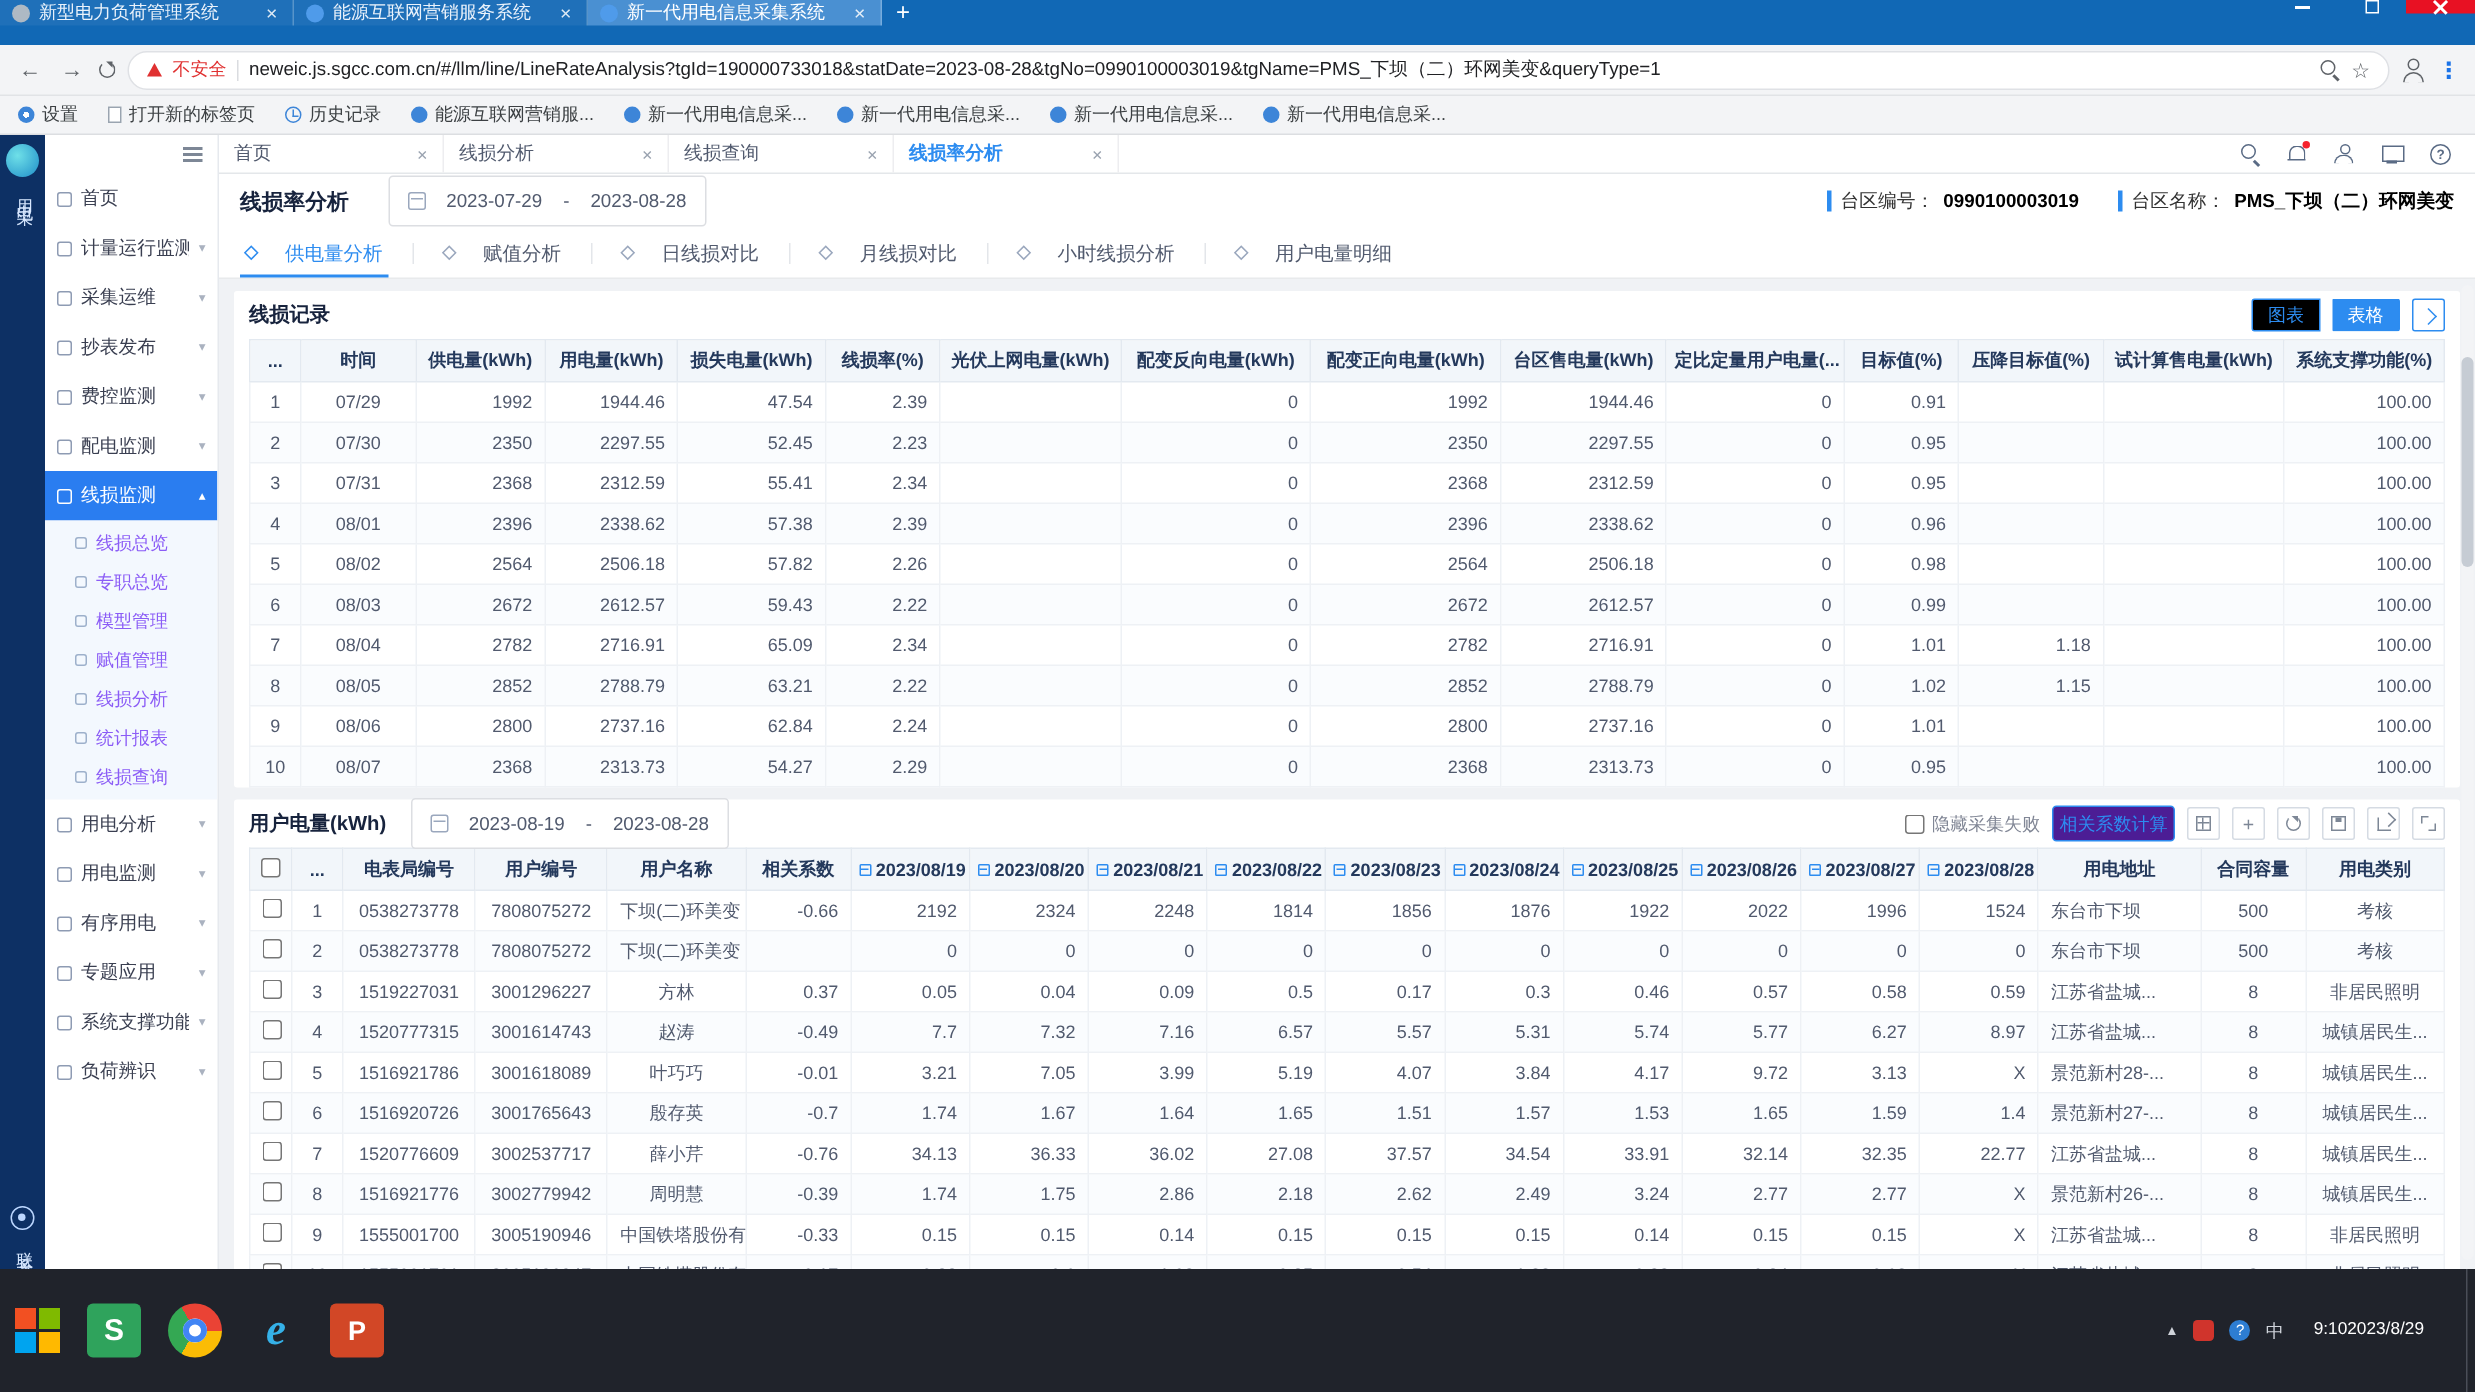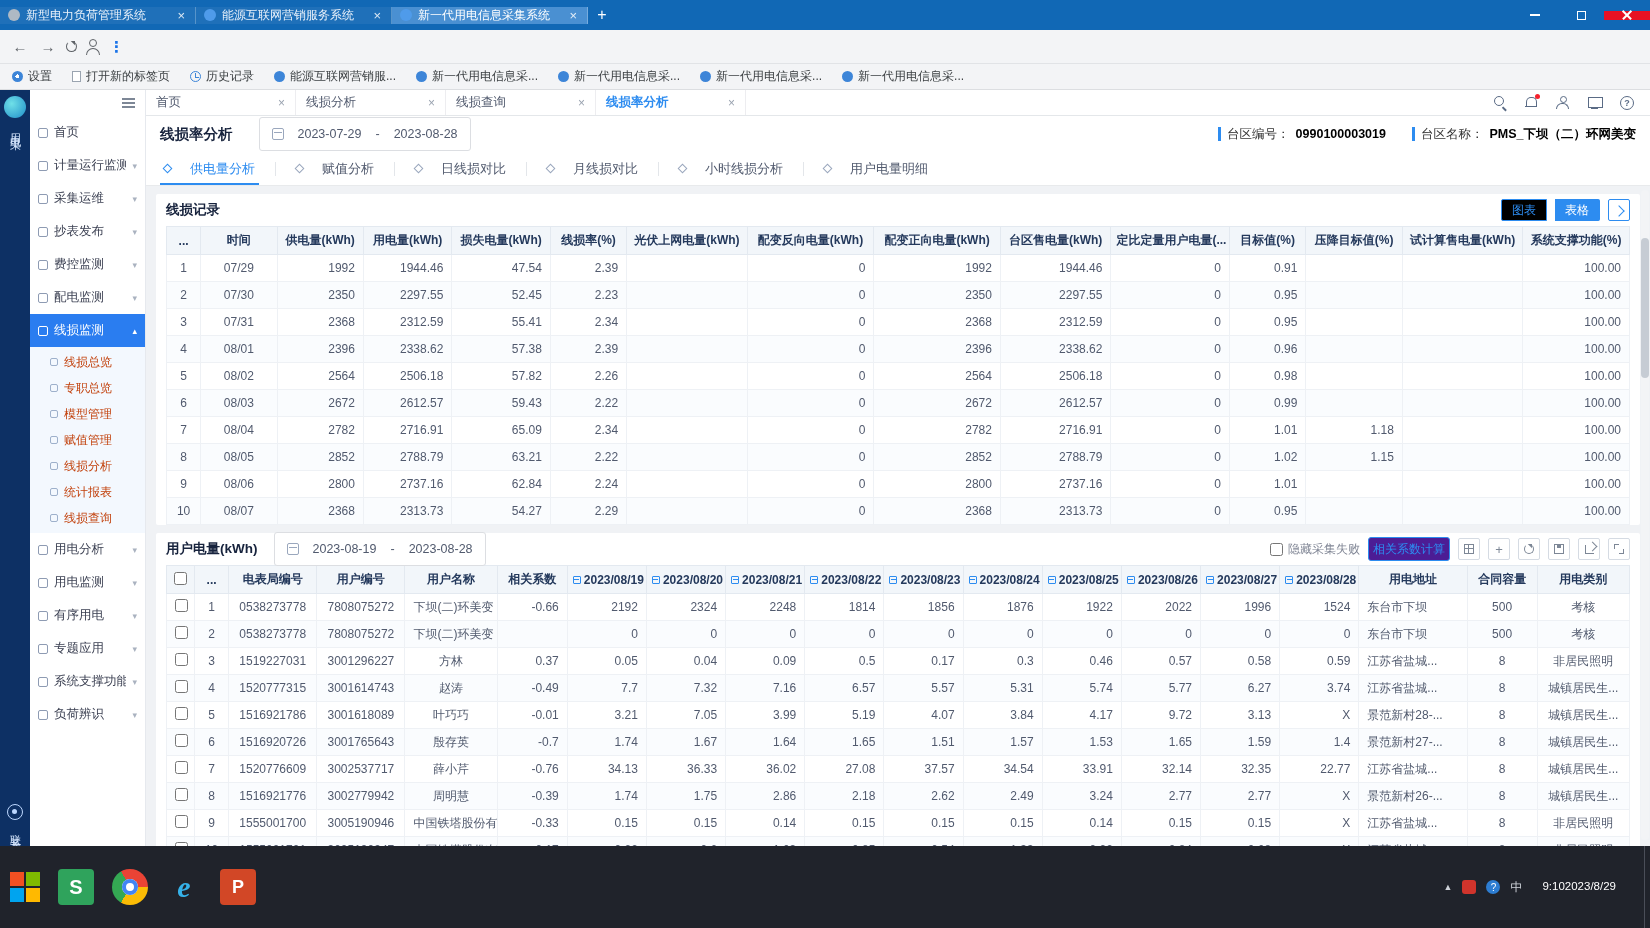--- a/index.html
+++ b/index.html
@@ -1,20 +1,20 @@
 <!DOCTYPE html>
 <html><head>
 <meta charset="utf-8">
 <style>
   * { margin:0; padding:0; box-sizing:border-box; }
   html,body { width:1650px; height:928px; overflow:hidden; font-family:"Liberation Sans","DejaVu Sans",sans-serif; }
   .screen { width:1650px; height:928px; display:flex; flex-direction:column; background:#fff; }
 
   
-  .titlebar { height:30px; background:#1168b5; display:flex; align-items:center; flex:0 0 30px; }
+  .titlebar { height:30px; background:#1168b5; display:flex; align-items:flex-start; flex:0 0 30px; }
   .tabstrip { display:flex; align-items:stretch; }
   .btab { width:196px; display:flex; align-items:center; gap:6px; padding:0 8px; color:#eaf2fb; font-size:12px;
           background:rgba(255,255,255,0.06); border-right:1px solid rgba(255,255,255,0.25); cursor:default; }
   .btab.active { background:#4a90d2; color:#fff; }
   .favicon { width:12px; height:12px; border-radius:50%; background:#4f9bea; flex:0 0 12px; }
   .btab:first-child .favicon { background:#aeb9c4; }
   .btab-title { flex:1; white-space:nowrap; overflow:hidden; text-overflow:ellipsis; }
   .btab-close { font-size:13px; color:rgba(255,255,255,0.85); padding:0 2px; }
   .newtab-btn { width:28px; display:flex; align-items:center; justify-content:center; color:#fff; font-size:16px; }
   .win-controls { margin-left:auto; display:flex; }
@@ -68,21 +68,21 @@
   .hamburger i { width:13px; height:1.6px; background:#7d8796; }
   .menu { flex:1; overflow:hidden; }
   .mitem { height:33px; display:flex; align-items:center; gap:6px; padding:0 8px; font-size:12.5px; color:#3a3f51; cursor:default; }
   .micon { width:10px; height:10px; border:1.3px solid #8e9bb3; border-radius:2px; flex:0 0 10px; }
   .mlabel { flex:1; white-space:nowrap; overflow:hidden; }
   .marrow { font-size:9px; color:#aab2c0; }
   .mitem.active { background:#2a7df0; color:#fff; }
   .mitem.active .micon { border-color:#fff; }
   .mitem.active .marrow { color:#fff; }
   .submenu { background:#f3f8fe; padding:2px 0; }
-  .sitem { height:26px; display:flex; align-items:center; gap:6px; padding:0 8px 0 20px; font-size:12px; color:#c2410c; }
+  .sitem { height:26px; display:flex; align-items:center; gap:6px; padding:0 8px 0 20px; font-size:12px; color:#8b5cf6; }
   .sicon { width:8px; height:8px; border:1.2px solid #9db0cb; border-radius:2px; flex:0 0 8px; }
 
   .main { flex:1; min-width:0; display:flex; flex-direction:column; background:#f0f2f5; position:relative; }
 
   
   .wtabs { height:26px; flex:0 0 26px; background:#fff; border-bottom:1px solid #e4e7ea; display:flex; align-items:stretch; }
   .wtab-strip { display:flex; }
   .wtab { width:150px; display:flex; align-items:center; justify-content:space-between; padding:0 10px; font-size:12.5px; color:#515a6e; border-right:1px solid #ededf0; }
   .wtab.active { color:#2d8cf0; font-weight:bold; }
   .wtab-close { font-size:12px; color:#9aa3b0; font-weight:normal; }
@@ -218,20 +218,28 @@
           <span class="wc-x a"></span>
           <span class="wc-x b"></span>
         </div>
     </div>
   </div>
 
   <div class="addressbar">
     <span class="navgly">←</span>
     <span class="navgly">→</span>
     <span class="icon-refresh"></span>
+    <div class="urlpill">
+      <span class="warn-tri"></span>
+      <span class="sec-label">不安全</span>
+      <span class="pill-sep"></span>
+      <span class="url-text">neweic.js.sgcc.com.cn/#/llm/line/LineRateAnalysis?tgId=190000733018&amp;statDate=2023-08-28&amp;tgNo=0990100003019&amp;tgName=PMS_下坝（二）环网美变&amp;queryType=1</span>
+      <span class="p-search"></span>
+      <span class="p-star">☆</span>
+    </div>
     <span class="abar-user"></span>
     <span class="abar-menu">⋮</span>
   </div>
 
   <div class="bookmarks">
       <span class="bmk">
         <span class="bk-gear-icon"></span>
         <span>设置</span>
       </span>
       <span class="bmk">
@@ -840,21 +848,21 @@
                   <td class="al-r">-0.49</td>
                   <td class="al-r">7.7</td>
                   <td class="al-r">7.32</td>
                   <td class="al-r">7.16</td>
                   <td class="al-r">6.57</td>
                   <td class="al-r">5.57</td>
                   <td class="al-r">5.31</td>
                   <td class="al-r">5.74</td>
                   <td class="al-r">5.77</td>
                   <td class="al-r">6.27</td>
-                  <td class="al-r">3.74</td>
+                  <td class="al-r">8.97</td>
                   <td class="al-l">江苏省盐城...</td>
                   <td class="al-c">8</td>
                   <td class="al-c">城镇居民生...</td>
                 </tr>
                 <tr>
                   <td class="al-c"><input type="checkbox" style=""></td>
                   <td class="al-c">5</td>
                   <td class="al-c link">1516921786</td>
                   <td class="al-c link">3001618089</td>
                   <td class="al-c">叶巧巧</td>

